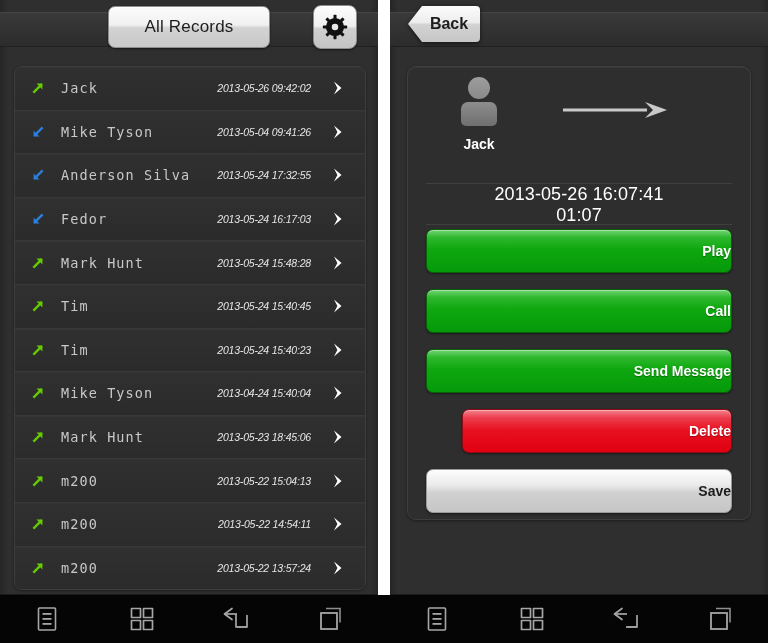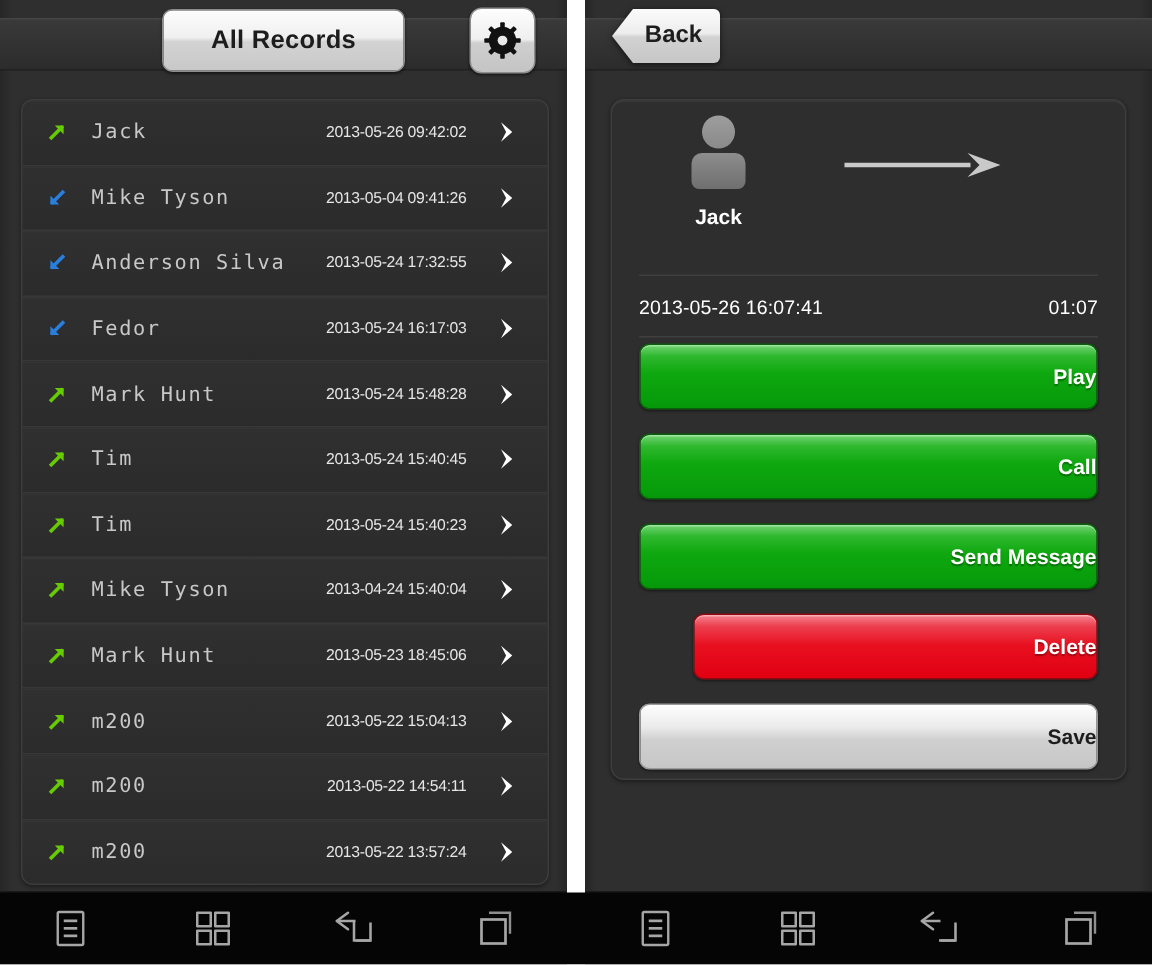--- a/index.html
+++ b/index.html
@@ -62,21 +62,21 @@
     height: 40px;
     border-radius: 7px;
     background: linear-gradient(to bottom, #fcfcfc 0%, #f0f0f0 45%, #d3d3d3 52%, #c8c8c8 100%);
     border: 1px solid #8d8d8d;
     box-shadow: 0 1px 2px rgba(0,0,0,0.55), inset 0 1px 0 rgba(255,255,255,0.9);
     display: flex;
     align-items: center;
     justify-content: center;
     color: #1d1d1d;
     font-size: 17px;
-    font-weight: bold;
+    font-weight: normal;
     letter-spacing: 0.2px;
     cursor: pointer;
     text-align: right;
   }
 
   
   .gear-btn {
     position: absolute;
     left: 313px;
     top: 5px;
@@ -165,20 +165,21 @@
   }
   .rec-time {
     flex: 1 1 auto;
     text-align: right;
     color: #e6e6e6;
     font-size: 10.5px;
     padding-right: 12px;
     letter-spacing: -0.2px;
     white-space: nowrap;
     font-family: "Liberation Sans", sans-serif;
+    font-style: italic;
   }
   .rec-chev {
     width: 30px;
     display: flex;
     align-items: center;
     justify-content: center;
     padding-right: 12px;
   }
 
   
@@ -242,22 +243,23 @@
     position: absolute;
     left: 18px; right: 18px;
     top: 116px;
     height: 40px;
     display: flex;
     align-items: center;
     justify-content: space-between;
     border-top: 1px solid #3f3f3f;
     border-bottom: 1px solid #3f3f3f;
     color: #ffffff;
-    font-size: 13px;
+    font-size: 18px;
     letter-spacing: 0.1px;
+    flex-direction: column;
   }
 
   .action-stack {
     position: absolute;
     left: 18px; right: 18px;
     top: 162px;
   }
   .act-btn {
     height: 42px;
     border-radius: 7px;

